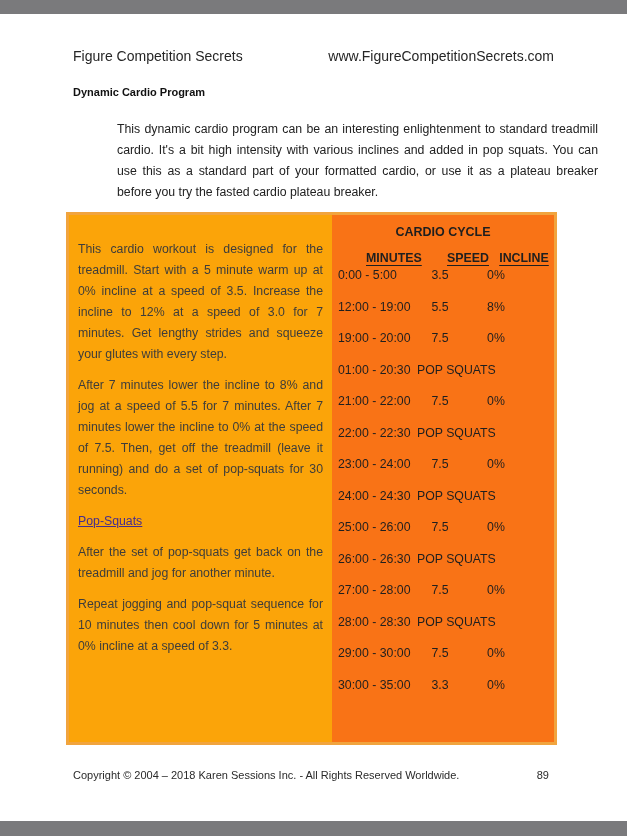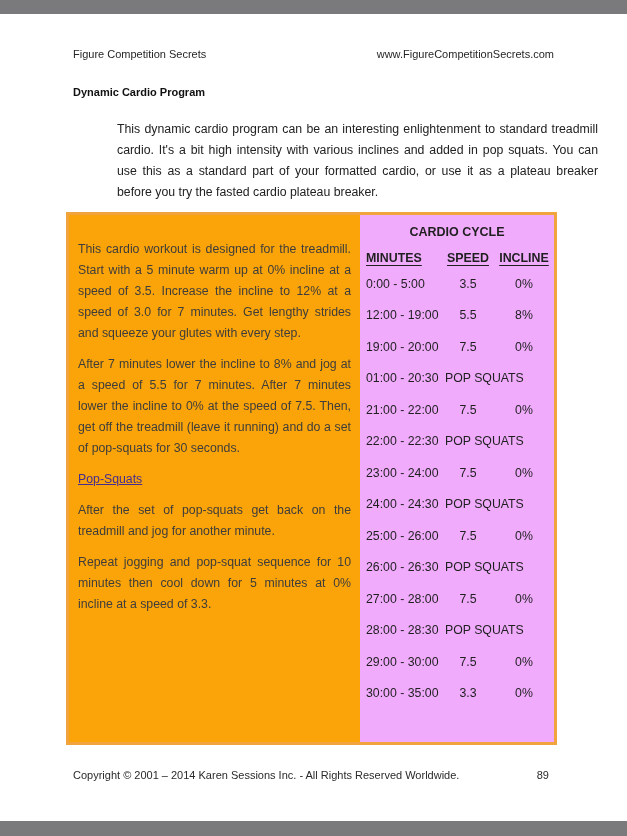--- a/index.html
+++ b/index.html
@@ -12,21 +12,21 @@
     color: #1f1f1f;
     overflow: hidden;
   }
   .bar { position: absolute; left: 0; width: 627px; background: #7a7a7c; }
   .bar.top { top: 0; height: 14px; }
   .bar.bottom { bottom: 0; height: 15px; }
 
   .header-row {
     position: absolute; left: 73px; right: 73px; top: 48px;
     display: flex; justify-content: space-between;
-    font-size: 11px; color: #262626;
+    font-size: 14px; color: #262626;
   }
 
   .doc-title {
     position: absolute; left: 73px; top: 86px;
     font-size: 11px; font-weight: bold; color: #111;
   }
 
   .intro {
     position: absolute; left: 73px; top: 119px; width: 481px;
     font-size: 12.3px; line-height: 21px; text-align: justify; color: #222; margin-left: 44px;
@@ -52,39 +52,39 @@
     display: inline-block;
     color: #462d8e;
     text-decoration: underline;
     cursor: pointer;
     margin-bottom: 10px;
     text-align: left;
   }
 
   .box-right {
     flex: 1;
-    background: #f0abfc;
+    background: #f97316;
     padding-top: 8px;
     font-size: 12.3px;
     color: #1f1f1f;
   }
   .table-title {
     text-align: center;
     font-weight: bold;
     font-size: 12.5px;
     line-height: 18px;
     margin-bottom: 7px;
   }
   .thead { display: flex; align-items: center; height: 20px; font-weight: bold; font-size: 12.4px; }
   .thead span { text-decoration: underline; text-underline-offset: 3px; }
-  .h-min { width: 82px; padding-left: 6px; }
+  .h-min { width: 82px; padding-left: 6px; margin-left: 28px; }
   .h-spd { width: 52px; text-align: center; }
   .h-inc { width: 60px; text-align: center; }
 
-  .trow { display: flex; align-items: center; height: 31.5px; }
+  .trow { display: flex; align-items: flex-start; height: 31.5px; }
   .c-min { width: 82px; padding-left: 6px; white-space: nowrap; }
   .c-spd { width: 52px; text-align: center; }
   .c-inc { width: 60px; text-align: center; }
   .c-act { padding-left: 3px; white-space: nowrap; }
 
   .footer-row {
     position: absolute; left: 73px; right: 78px; top: 769px;
     display: flex; justify-content: space-between;
     font-size: 11px; color: #2a2a2a;
   }
@@ -183,17 +183,17 @@
         <div class="trow">
           <div class="c-min">30:00 - 35:00</div>
           <div class="c-spd">3.3</div>
           <div class="c-inc">0%</div>
         </div>
       </div>
   </div>
 </div>
 
 <div class="footer-row">
-  <span>Copyright © 2001 – 2014  Karen Sessions Inc. - All Rights Reserved Worldwide.</span>
+  <span>Copyright © 2004 – 2018  Karen Sessions Inc. - All Rights Reserved Worldwide.</span>
   <span>89</span>
 </div>
 
 <div class="bar bottom"></div>
 
 </body></html>

